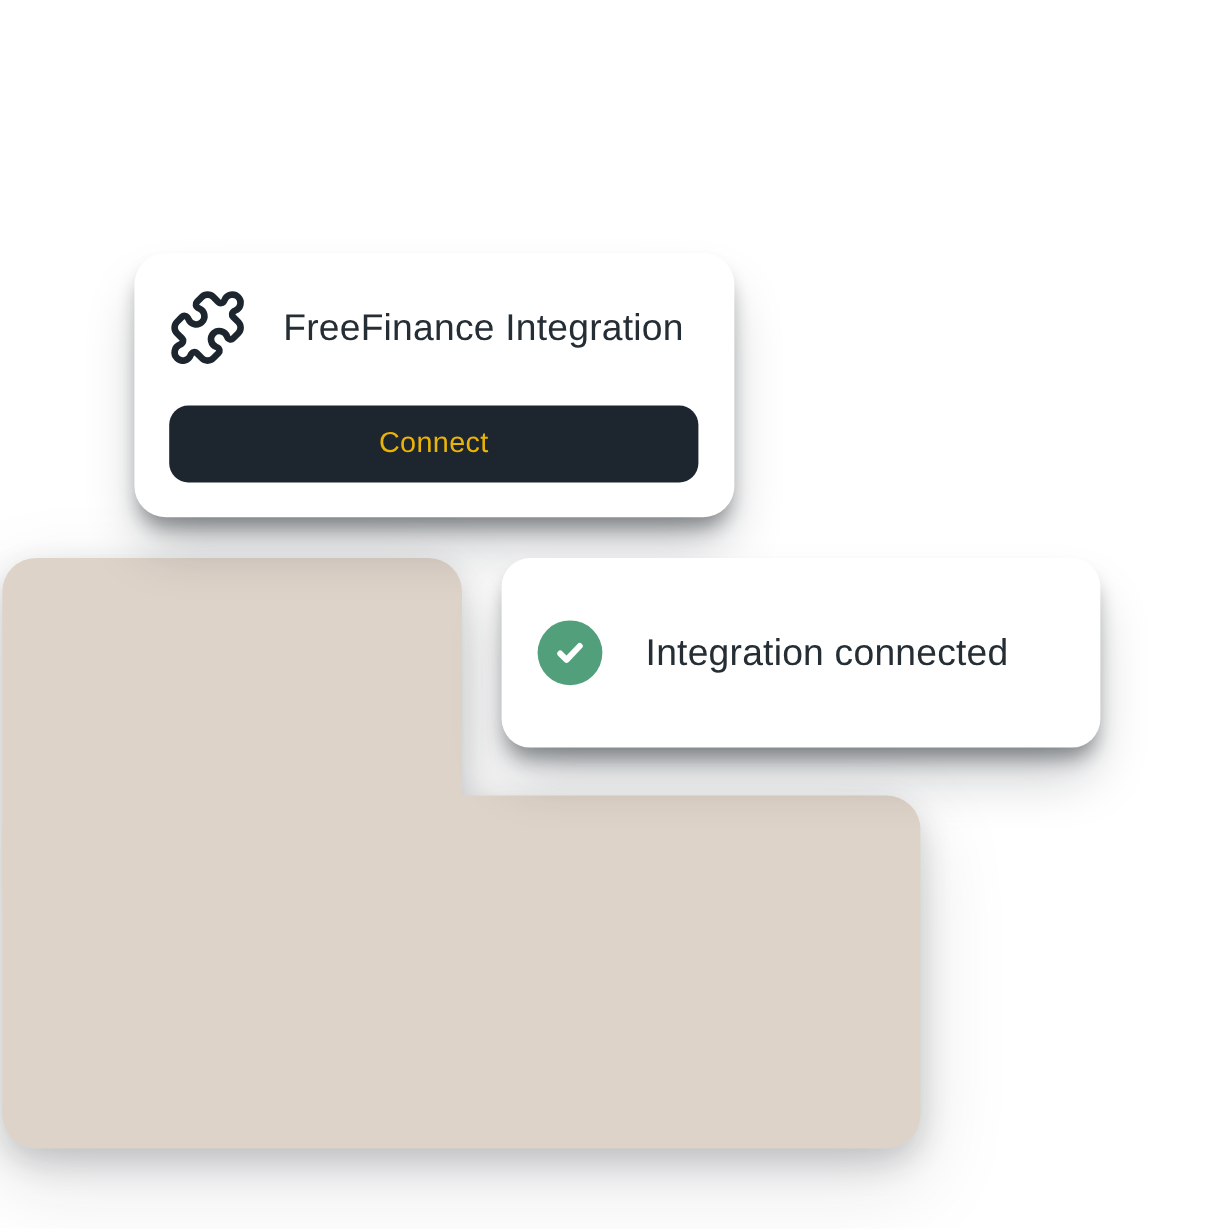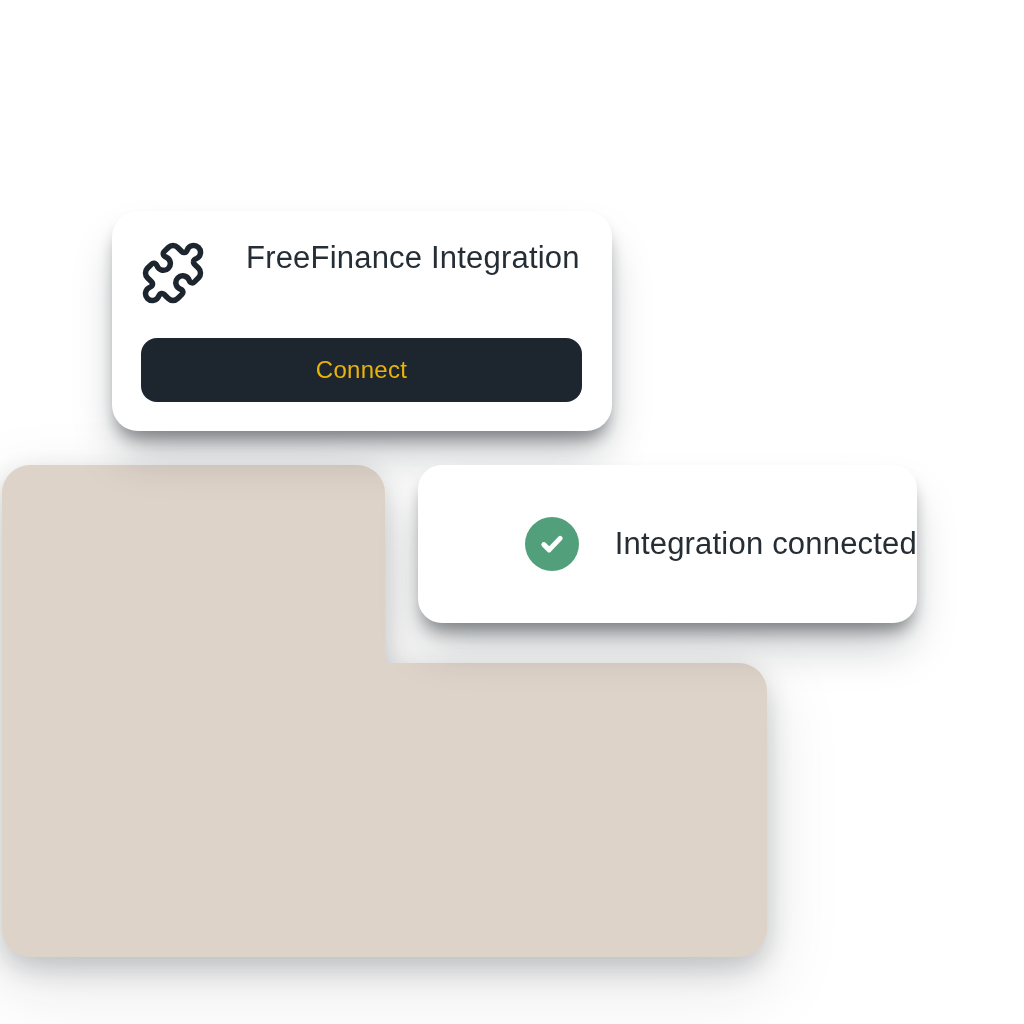--- a/index.html
+++ b/index.html
@@ -50,21 +50,22 @@
     border-radius: 26px;
     box-shadow: 0 12px 16px -4px rgba(13,20,26,0.40),
                 0 28px 46px -8px rgba(13,20,26,0.26);
     box-sizing: border-box;
   }
   .card-header {
     position: absolute;
     left: 28px; top: 29px; right: 14px;
     height: 66px;
     display: flex;
-    gap: 40px;
+    align-items: center;
+    gap: 30px;
   }
   .puzzle-icon-box {
     width: 66px; height: 66px;
     flex: 0 0 auto;
     color: var(--accent-dark, #1d262e);
   }
   .puzzle-icon-box svg { width: 66px; height: 66px; display: block; }
   .card-title {
     font-size: 31px;
     font-weight: 500;
@@ -97,21 +98,20 @@
     width: 499px; height: 158px;
     background: var(--card-white, #ffffff);
     border-radius: 24px;
     box-shadow: 0 12px 16px -4px rgba(13,20,26,0.40),
                 0 28px 46px -8px rgba(13,20,26,0.26);
     display: flex;
     align-items: center;
     gap: 36px;
     padding-left: 30px;
     box-sizing: border-box;
-    justify-content: flex-end;
   }
   .check-badge {
     width: 54px; height: 54px;
     flex: 0 0 auto;
     border-radius: 50%;
     background: var(--success-green, #52a07b);
     display: flex;
     align-items: center;
     justify-content: center;
   }

